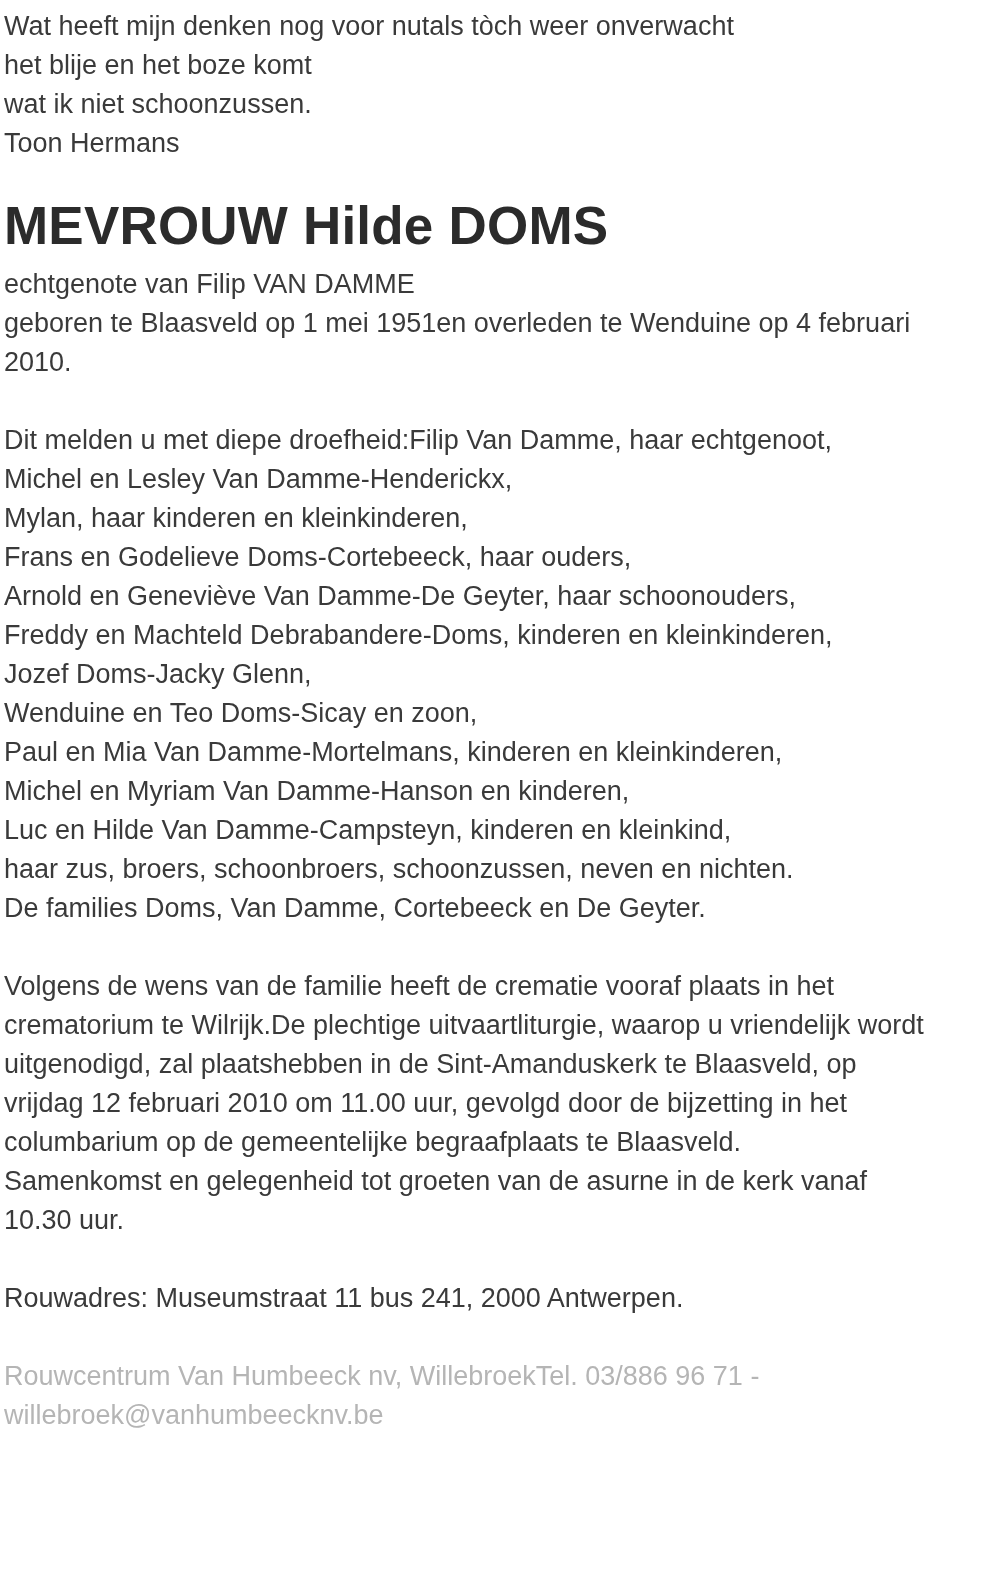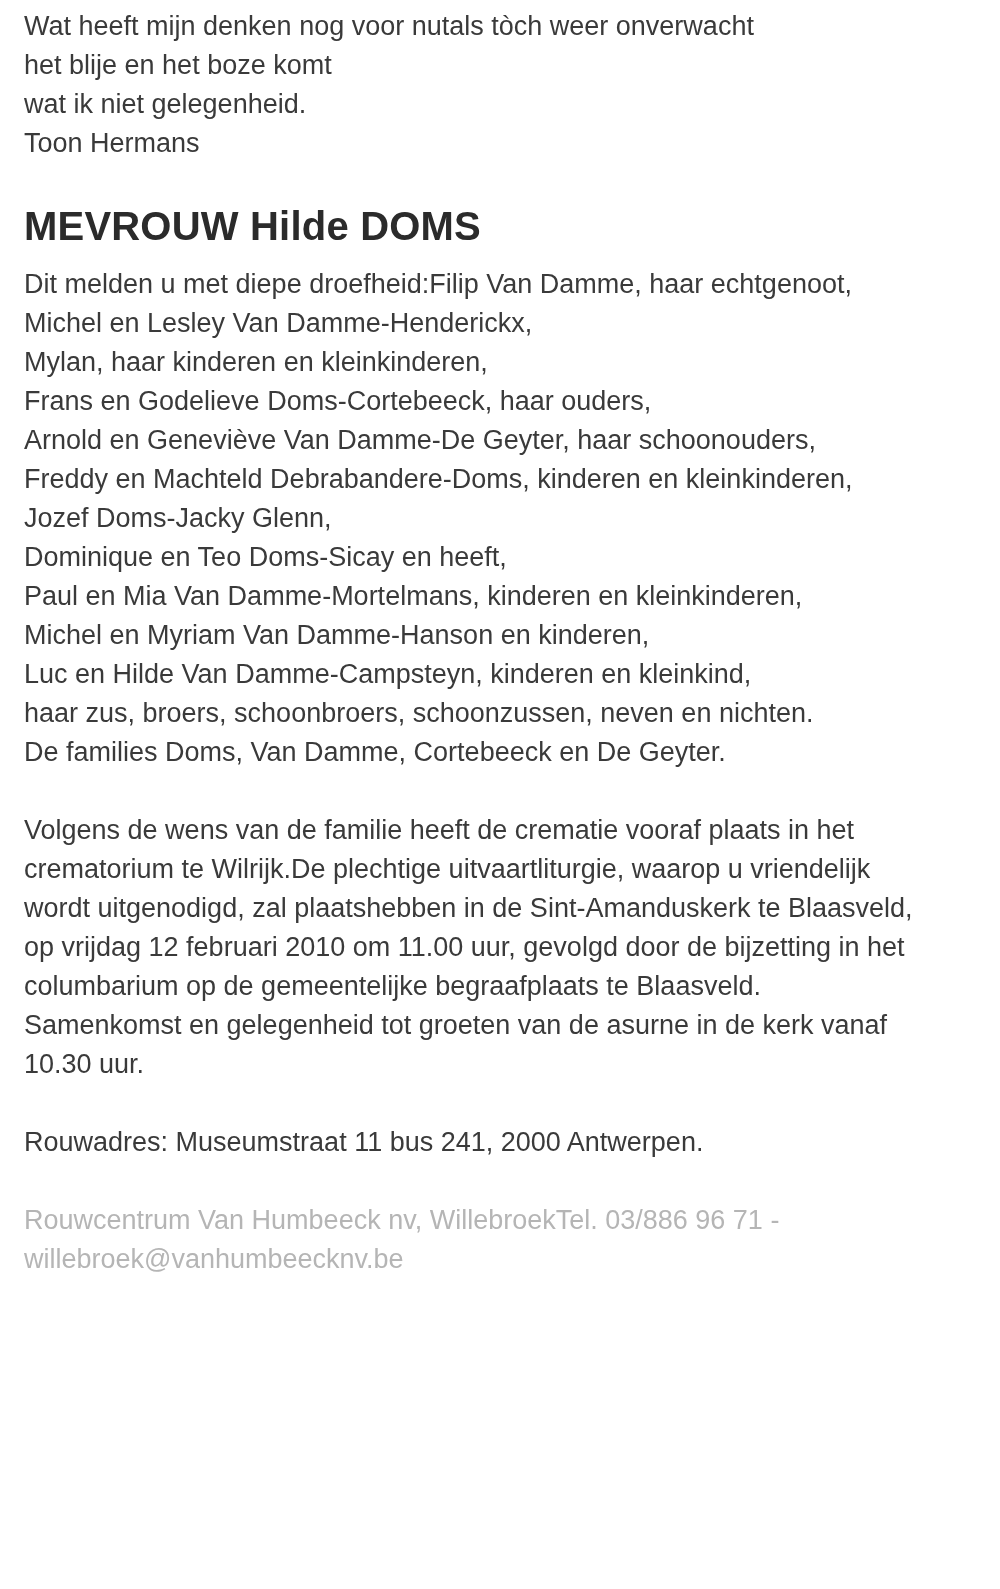--- a/index.html
+++ b/index.html
@@ -15,66 +15,70 @@
   body {
     width: 1000px;
     min-height: 1589px;
     font-family: "Liberation Sans", "DejaVu Sans", sans-serif;
     color: var(--text);
     font-size: 27px;
     line-height: 39px;
     font-weight: 400;
   }
   .page {
-    padding: 7px 58px 40px 24px;
+    padding: 7px 58px 40px 4px;
   }
   .line {
     white-space: normal;
   }
   .block {
     margin-bottom: 39px;
   }
   .title {
-    font-size: 40px;
+    font-size: 53px;
     line-height: 48px;
     font-weight: 700;
     color: var(--title-text);
     margin-top: 38px;
     margin-bottom: 15px;
     letter-spacing: 0.2px;
   }
   .footer {
     color: var(--footer-text);
     margin-top: 8px;
   }
 </style>
 </head>
 <body>
 
 <main class="page">
 
   <section class="block">
     <p class="line">Wat heeft mijn denken nog voor nutals tòch weer onverwacht</p>
     <p class="line">het blije en het boze komt</p>
-    <p class="line">wat ik niet gelegenheid.</p>
+    <p class="line">wat ik niet schoonzussen.</p>
     <p class="line">Toon Hermans</p>
   </section>
 
   <h1 class="title">MEVROUW Hilde DOMS</h1>
 
+  <section class="block">
+    <p class="line">echtgenote van Filip VAN DAMME</p>
+    <p class="line">geboren te Blaasveld op 1 mei 1951en overleden te Wenduine op 4 februari 2010.</p>
+  </section>
 
   <section class="block">
     <p class="line">Dit melden u met diepe droefheid:Filip Van Damme, haar echtgenoot,</p>
     <p class="line">Michel en Lesley Van Damme-Henderickx,</p>
     <p class="line">Mylan, haar kinderen en kleinkinderen,</p>
     <p class="line">Frans en Godelieve Doms-Cortebeeck, haar ouders,</p>
     <p class="line">Arnold en Geneviève Van Damme-De Geyter, haar schoonouders,</p>
     <p class="line">Freddy en Machteld Debrabandere-Doms, kinderen en kleinkinderen,</p>
     <p class="line">Jozef Doms-Jacky Glenn,</p>
-    <p class="line">Dominique en Teo Doms-Sicay en heeft,</p>
+    <p class="line">Wenduine en Teo Doms-Sicay en zoon,</p>
     <p class="line">Paul en Mia Van Damme-Mortelmans, kinderen en kleinkinderen,</p>
     <p class="line">Michel en Myriam Van Damme-Hanson en kinderen,</p>
     <p class="line">Luc en Hilde Van Damme-Campsteyn, kinderen en kleinkind,</p>
     <p class="line">haar zus, broers, schoonbroers, schoonzussen, neven en nichten.</p>
     <p class="line">De families Doms, Van Damme, Cortebeeck en De Geyter.</p>
   </section>
 
   <section class="block">
     <p class="line">Volgens de wens van de familie heeft de crematie vooraf plaats in het crematorium te Wilrijk.De plechtige uitvaartliturgie, waarop u vriendelijk wordt uitgenodigd, zal plaatshebben in de Sint-Amanduskerk te Blaasveld, op vrijdag 12 februari 2010 om 11.00 uur, gevolgd door de bijzetting in het columbarium op de gemeentelijke begraafplaats te Blaasveld.</p>
     <p class="line">Samenkomst en gelegenheid tot groeten van de asurne in de kerk vanaf 10.30 uur.</p>

